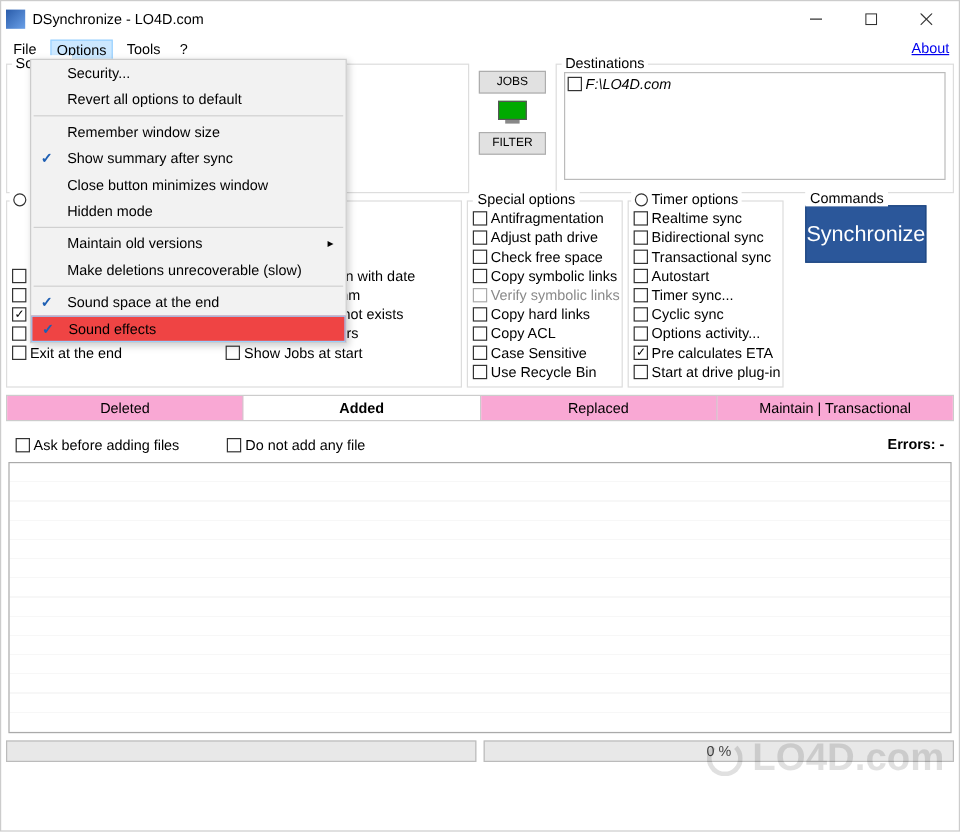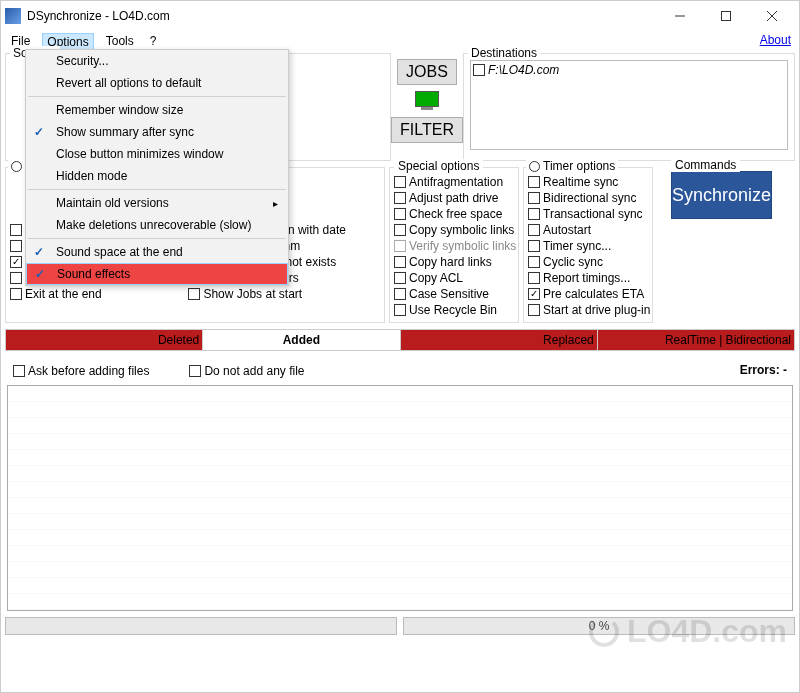--- a/index.html
+++ b/index.html
@@ -84,21 +84,21 @@
   background: #fff; padding: 0 3px;
 }
 .sources { width: 386px; }
 .mid-col {
   display: flex; flex-direction: column; align-items: center;
   width: 60px; gap: 6px; padding-top: 6px;
 }
 .btn {
   background: #e1e1e1; border: 1px solid #adadad;
   padding: 3px 8px; text-align: center; min-width: 56px;
-  font-size: 16px;
+  font-size: 10px;
 }
 .dest { flex: 1; }
 .dest-list { border: 1px solid #bbb; margin: 6px; height: 90px; background: #fff; padding: 2px;}
 .dest-item { display: flex; align-items: center; gap: 3px; font-style: italic; }
 .cb { width: 12px; height: 12px; border: 1px solid #333; display: inline-block; flex-shrink:0; }
 .cb.on::after { content:"✓"; font-size:10px; position:relative; left:1px; top:-3px; color:#000;}
 
 .opts-row { display: flex; gap: 4px; margin-top: 6px; }
 .opt-col { border: 1px solid #ddd; padding: 6px 4px 4px; position: relative; }
 .opt-col .hdr { position:absolute; top:-9px; left:4px; background:#fff; padding:0 4px; }
@@ -128,21 +128,21 @@
   border: 1px solid #1f4680;
 }
 .big-btn.dis {
   background: #efefef; color: #a0a0a0; border: 1px solid #e0e0e0;
 }
 
 .tabs { display: flex; margin-top: 6px; border: 1px solid #ccc; }
 .tab { flex: 1; text-align: center; padding: 3px; border-right: 1px solid #ccc; }
 .tab:last-child { border-right: none; }
 .tab.active { font-weight: bold; background: #fff; }
-.tab.inactive { background: #b91c1c; text-align: right; }
+.tab.inactive { background: #f9a8d4; }
 
 .tab-opts { display: flex; gap: 40px; padding: 12px 8px 6px; }
 .errors { margin-left: auto; font-weight: bold; }
 
 .log-area {
   border: 1px solid #aaa;
   height: 226px;
   background: repeating-linear-gradient(#fff, #fff 15px, #f7f7f7 15px, #f7f7f7 16px);
   margin: 0 2px;
 }
@@ -357,21 +357,21 @@
       <div class="chkline">
           <span class="cb"></span>
           <span>Timer sync...</span>
         </div>
       <div class="chkline">
           <span class="cb"></span>
           <span>Cyclic sync</span>
         </div>
       <div class="chkline">
           <span class="cb"></span>
-          <span>Report timings...</span>
+          <span>Options activity...</span>
         </div>
       <div class="chkline">
           <span class="cb on"></span>
           <span>Pre calculates ETA</span>
         </div>
       <div class="chkline">
           <span class="cb"></span>
           <span>Start at drive plug-in</span>
         </div>
     </div>
@@ -379,21 +379,21 @@
     <div class="opt-col cmd-col" style="border-top:none;border-bottom:none;border-right:none;border-left:none">
       <span class="hdr">Commands</span>
       <div class="big-btn">Synchronize</div>
     </div>
   </div>
 
   <div class="tabs">
     <div class="tab inactive">Deleted</div>
     <div class="tab active">Added</div>
     <div class="tab inactive">Replaced</div>
-    <div class="tab inactive">RealTime | Bidirectional</div>
+    <div class="tab inactive">Maintain | Transactional</div>
   </div>
 
   <div class="tab-opts">
     <div class="chkline">
         <span class="cb"></span>
         <span>Ask before adding files</span>
       </div>
     <div class="chkline">
         <span class="cb"></span>
         <span>Do not add any file</span>

